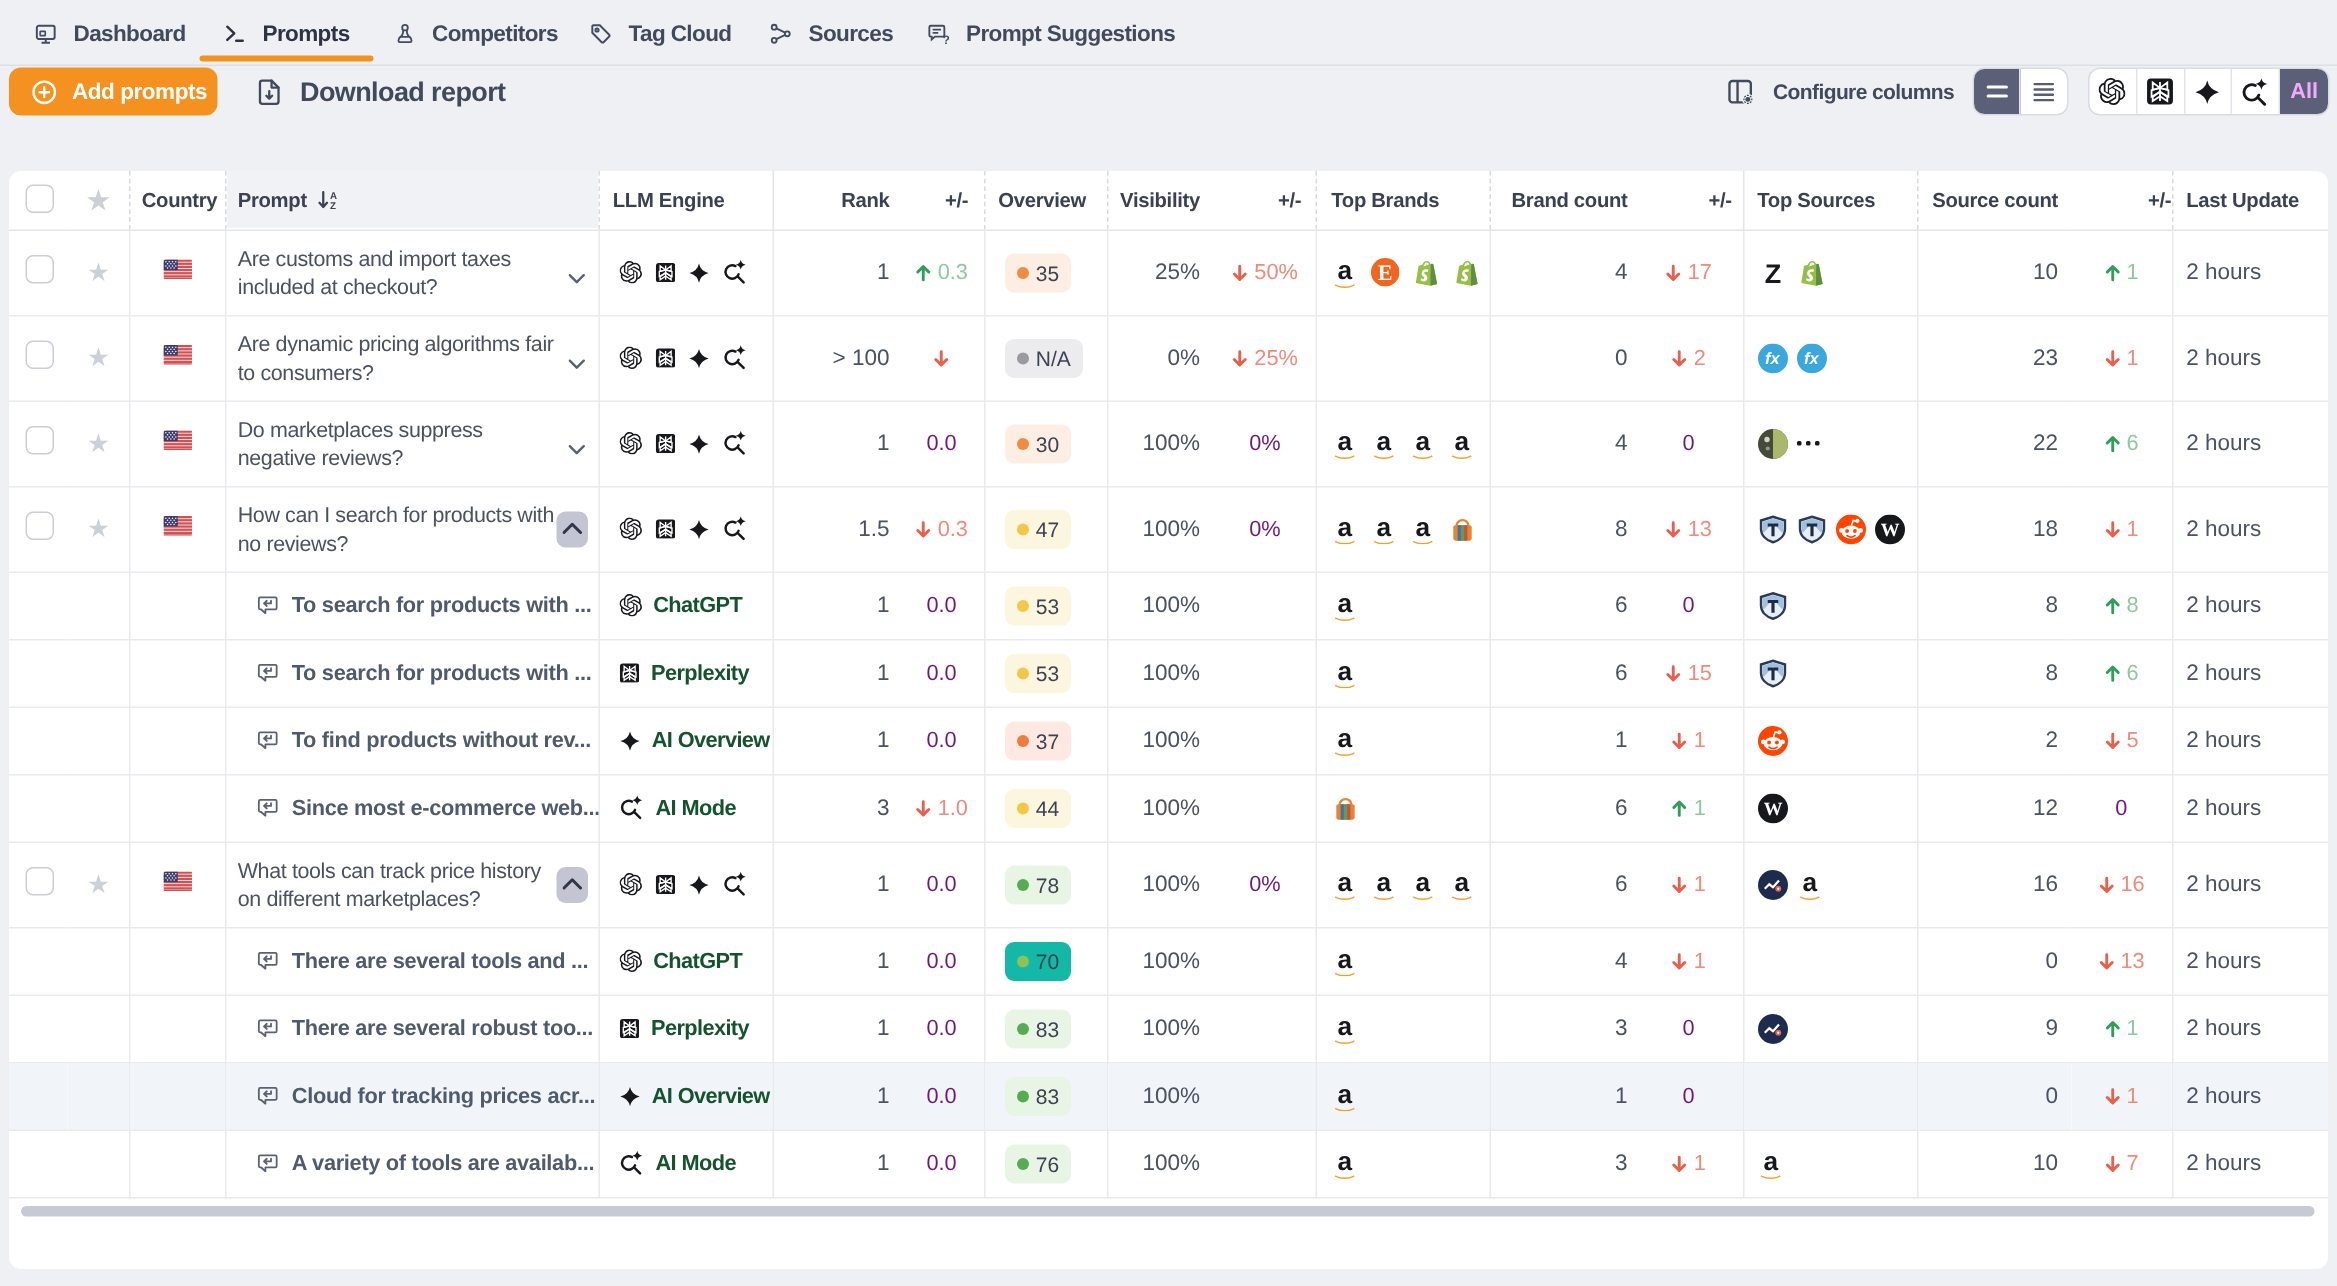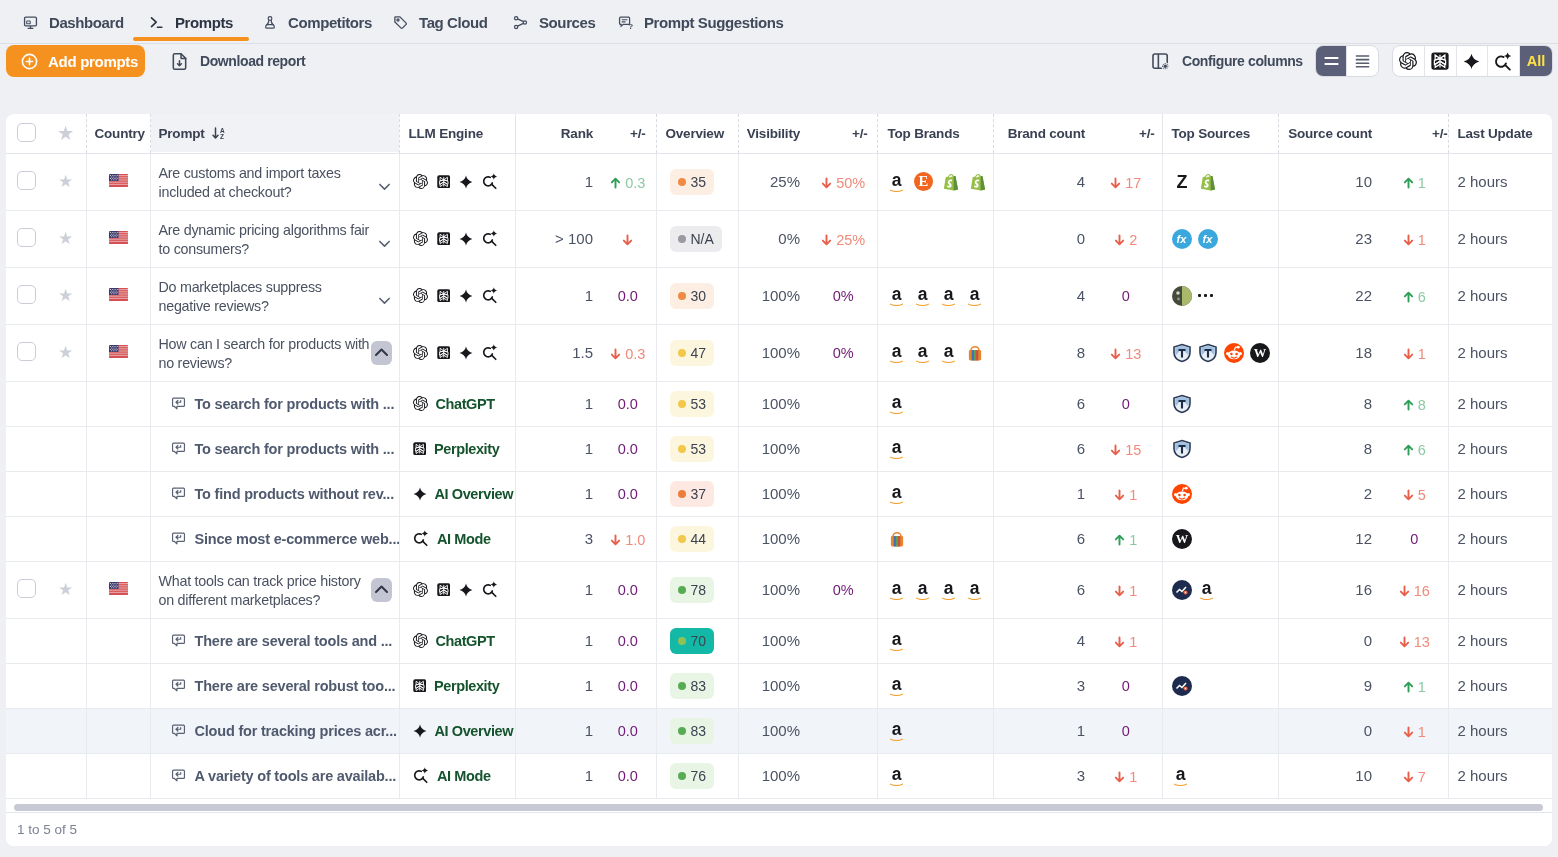--- a/index.html
+++ b/index.html
@@ -7,26 +7,26 @@
 html,body { width:1558px; height:857px; overflow:hidden; background:#eef0f4; font-family:"Liberation Sans",sans-serif; }
 
 #nav { position:absolute; left:0; top:0; width:1558px; height:44px; border-bottom:1px solid #dcdfe6; }
 .tab { position:absolute; top:0; height:44px; display:flex; align-items:center; gap:11px; color:#414a5b; font-size:15px; letter-spacing:-0.4px; font-weight:700; }
 .tab svg { flex:0 0 auto; }
 .tab.active { color:#2c3342; }
 .tab.active::after { content:""; position:absolute; left:-16px; right:-16px; bottom:3px; height:4px; border-radius:3px; background:#f5911e; }
 
 #toolbar { position:absolute; left:0; top:28px; width:1558px; height:70px; }
 #addbtn { position:absolute; left:6px; top:17px; width:139px; height:32px; background:#f5911e; border-radius:8px; color:#fff; font-size:15px; letter-spacing:-0.3px; font-weight:700; display:flex; align-items:center; gap:9px; padding-left:14px; }
-#dlrep { position:absolute; left:171px; top:17px; height:32px; display:flex; align-items:center; gap:12px; color:#414a5b; font-size:14px; letter-spacing:-0.4px; font-weight:700; }
+#dlrep { position:absolute; left:171px; top:17px; height:32px; display:flex; align-items:center; gap:12px; color:#414a5b; font-size:18px; letter-spacing:-0.4px; font-weight:700; }
 #cfgcol { position:absolute; left:1151px; top:17px; height:32px; display:flex; align-items:center; gap:12px; color:#414a5b; font-size:14px; letter-spacing:-0.4px; font-weight:700; }
 .seg { position:absolute; top:17px; height:32px; display:flex; border:1px solid #d8dbe2; border-radius:8px; background:#fff; overflow:hidden; }
 .seg .s { width:32px; height:30px; display:flex; align-items:center; justify-content:center; border-right:1px solid #e2e4ea; }
 .seg .s:last-child { border-right:none; }
-.seg .s.dark { background:#5b6078; color:#fde047; font-size:14.5px; font-weight:700; }
+.seg .s.dark { background:#5b6078; color:#f0abfc; font-size:14.5px; font-weight:700; }
 #seg1 { left:1315px; width:64px; }
 #seg2 { left:1392px; width:161px; }
 #seg2 .s { width:32px; }
 
 #card { position:absolute; left:6px; top:114px; width:1546px; height:732px; background:#fff; border-radius:8px; overflow:hidden; }
 table { border-collapse:collapse; table-layout:fixed; width:1546px; }
 td, th { padding:0; vertical-align:middle; font-size:15px; color:#4a5263; overflow:hidden; white-space:nowrap; }
 tr.hdr { height:39px; }
 tr.hdr th { font-size:13.5px; letter-spacing:-0.2px; font-weight:700; color:#3a4152; text-align:left; border-bottom:1px solid #e3e5ea; }
 tr.hdr th.num { text-align:right;margin-top:36px; }
@@ -1049,14 +1049,13 @@
           <td class="ctr bR"><span class="dn"><svg class="aar" width="11" height="12" viewBox="0 0 12 13">
                 <path d="M6 1.5V11M2 7.2l4 4 4-4" fill="none" stroke="#e8604c" stroke-width="2.1" stroke-linecap="round" stroke-linejoin="round"></path>
               </svg> 7</span></td>
           <td class=""><span style="margin-left:9px">2 hours</span></td>
         </tr>
       </tbody>
     </table>
 <div id="scrollstrip">
       <div id="thumb"></div>
     </div>
-<div id="foot">1 to 5 of 5</div>
 </div>
 
 </body></html>

